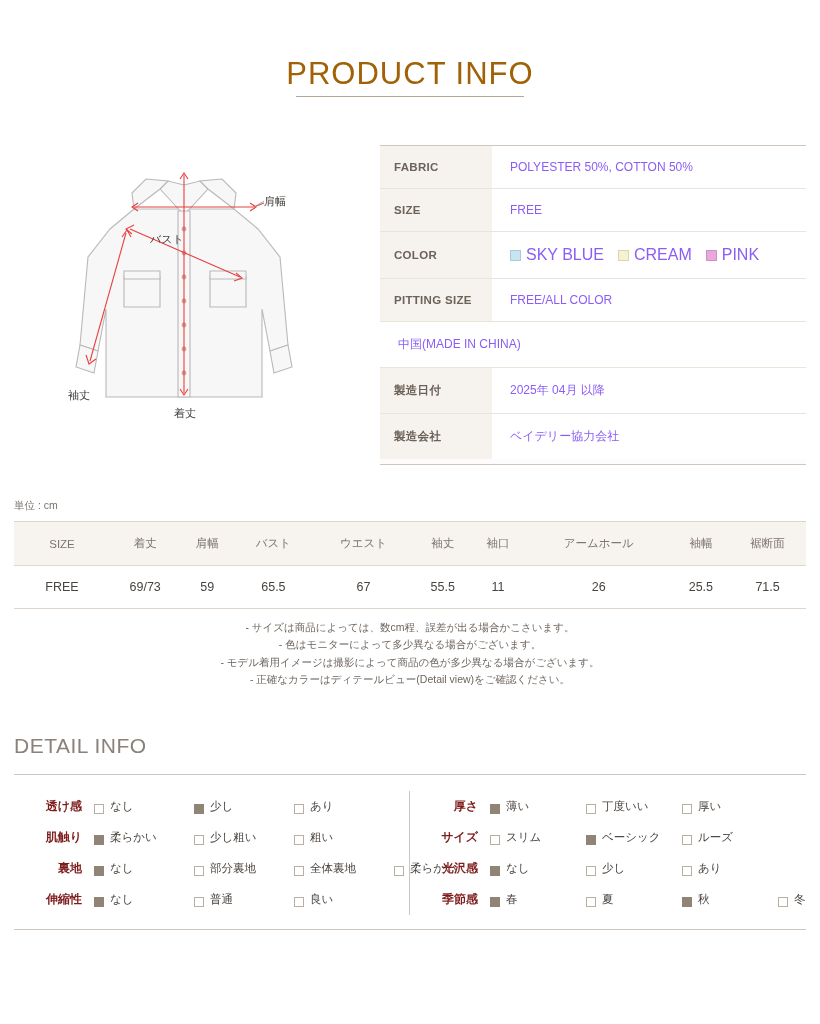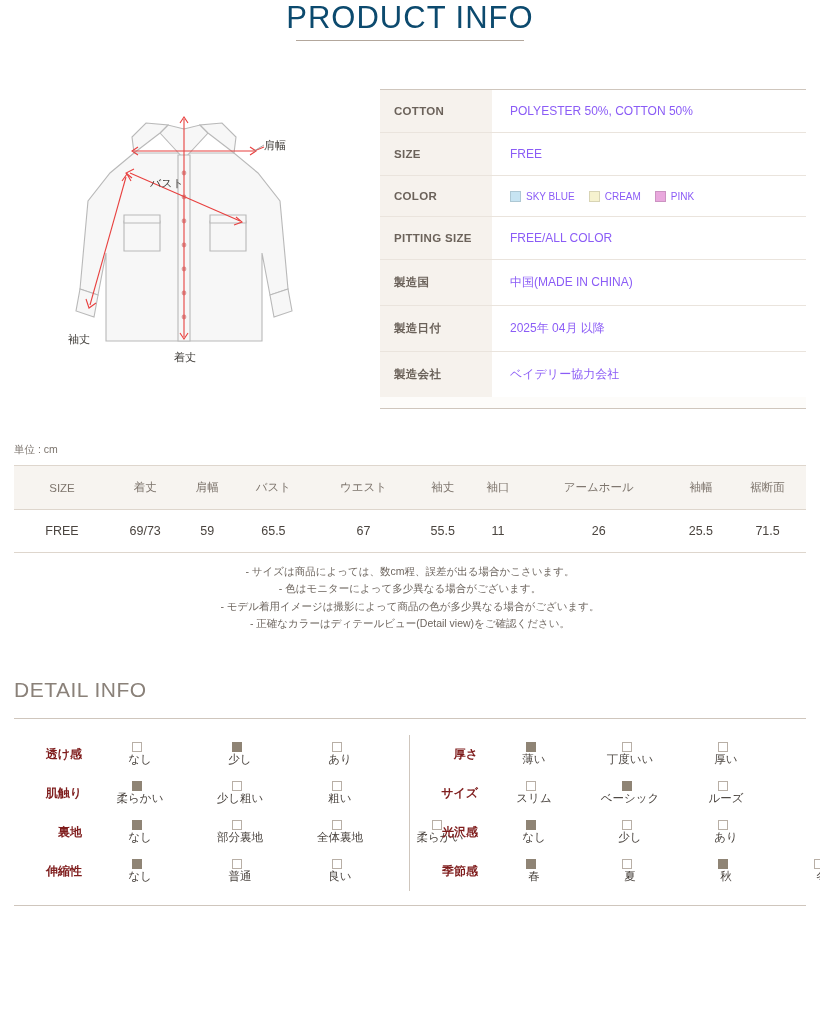--- a/index.html
+++ b/index.html
@@ -10,22 +10,23 @@
     font-family: "Liberation Sans", sans-serif;
     color: #333;
   }
   .page { position: relative; width: 820px; height: 1024px; overflow: hidden; }
 
   
   .title {
     text-align: center;
     font-size: 31px;
     letter-spacing: 1px;
-    color: #0c4a6e;
+    color: #a16207;
     font-weight: 400;
+    padding-top: 56px;
     padding-bottom: 4px;
   }
   .title-underline {
     width: 228px;
     height: 1px;
     background: #b3a79c;
     margin: 0 auto;
   }
 
   
@@ -71,21 +72,21 @@
     align-items: center;
     background: #fff;
   }
   .color-chip {
     display: inline-block;
     width: 11px; height: 11px;
     margin-right: 5px;
     vertical-align: middle;
     border: 1px solid rgba(0,0,0,.12);
   }
-  .color-item { display: inline-flex; align-items: center; margin-right: 14px; font-size: 10px; }
+  .color-item { display: inline-flex; align-items: center; margin-right: 14px; font-size: 16px; }
 
   
   .unit-note {
     margin: 34px 0 8px 14px;
     font-size: 10.5px;
     color: #7a726b;
   }
   table.size-table {
     width: 792px;
     margin: 0 14px;
@@ -145,25 +146,24 @@
     font-size: 12px;
     color: #7f1d1d;
     font-weight: bold;
     text-align: right;
     padding-right: 12px;
     flex-shrink: 0;
   }
   .detail-opts { display: flex; flex: 1; }
   .opt {
     display: flex;
-    align-items: center;
+    align-items: flex-end;
     font-size: 11.5px;
     color: #4a443f;
     margin-right: 8px;
-    flex-direction: column;
   }
   .detail-col.left .opt { width: 92px; }
   .detail-col.right .opt { width: 88px; }
   .box {
     width: 10px; height: 10px;
     border: 1px solid #b8afa6;
     margin-right: 6px;
     display: inline-block;
     background: #fff;
     flex-shrink: 0;
@@ -236,21 +236,21 @@
         </g>
         <text x="250" y="60" font-family="'Liberation Sans', sans-serif" font-size="11" fill="#3d3a36">肩幅</text>
         <text x="136" y="98" font-family="'Liberation Sans', sans-serif" font-size="11" fill="#3d3a36">バスト</text>
         <text x="54" y="254" font-family="'Liberation Sans', sans-serif" font-size="11" fill="#3d3a36">袖丈</text>
         <text x="160" y="272" font-family="'Liberation Sans', sans-serif" font-size="11" fill="#3d3a36">着丈</text>
       </svg>
     </div>
 
     <div class="spec-table">
       <div class="spec-row">
-        <div class="spec-key">COTTON</div>
+        <div class="spec-key">FABRIC</div>
         <div class="spec-val">POLYESTER 50%, COTTON 50%</div>
       </div>
       <div class="spec-row">
         <div class="spec-key">SIZE</div>
         <div class="spec-val">FREE</div>
       </div>
       <div class="spec-row">
         <div class="spec-key">COLOR</div>
         <div class="spec-val">
           <span class="color-item">
@@ -265,21 +265,20 @@
             <span class="color-chip" style="background:#e9a8dd"></span>
             <span>PINK</span>
           </span>
         </div>
       </div>
       <div class="spec-row">
         <div class="spec-key">PITTING SIZE</div>
         <div class="spec-val">FREE/ALL COLOR</div>
       </div>
       <div class="spec-row">
-        <div class="spec-key">製造国</div>
         <div class="spec-val">中国(MADE IN CHINA)</div>
       </div>
       <div class="spec-row">
         <div class="spec-key">製造日付</div>
         <div class="spec-val">2025年 04月 以降</div>
       </div>
       <div class="spec-row">
         <div class="spec-key">製造会社</div>
         <div class="spec-val">ベイデリー協力会社</div>
       </div>

